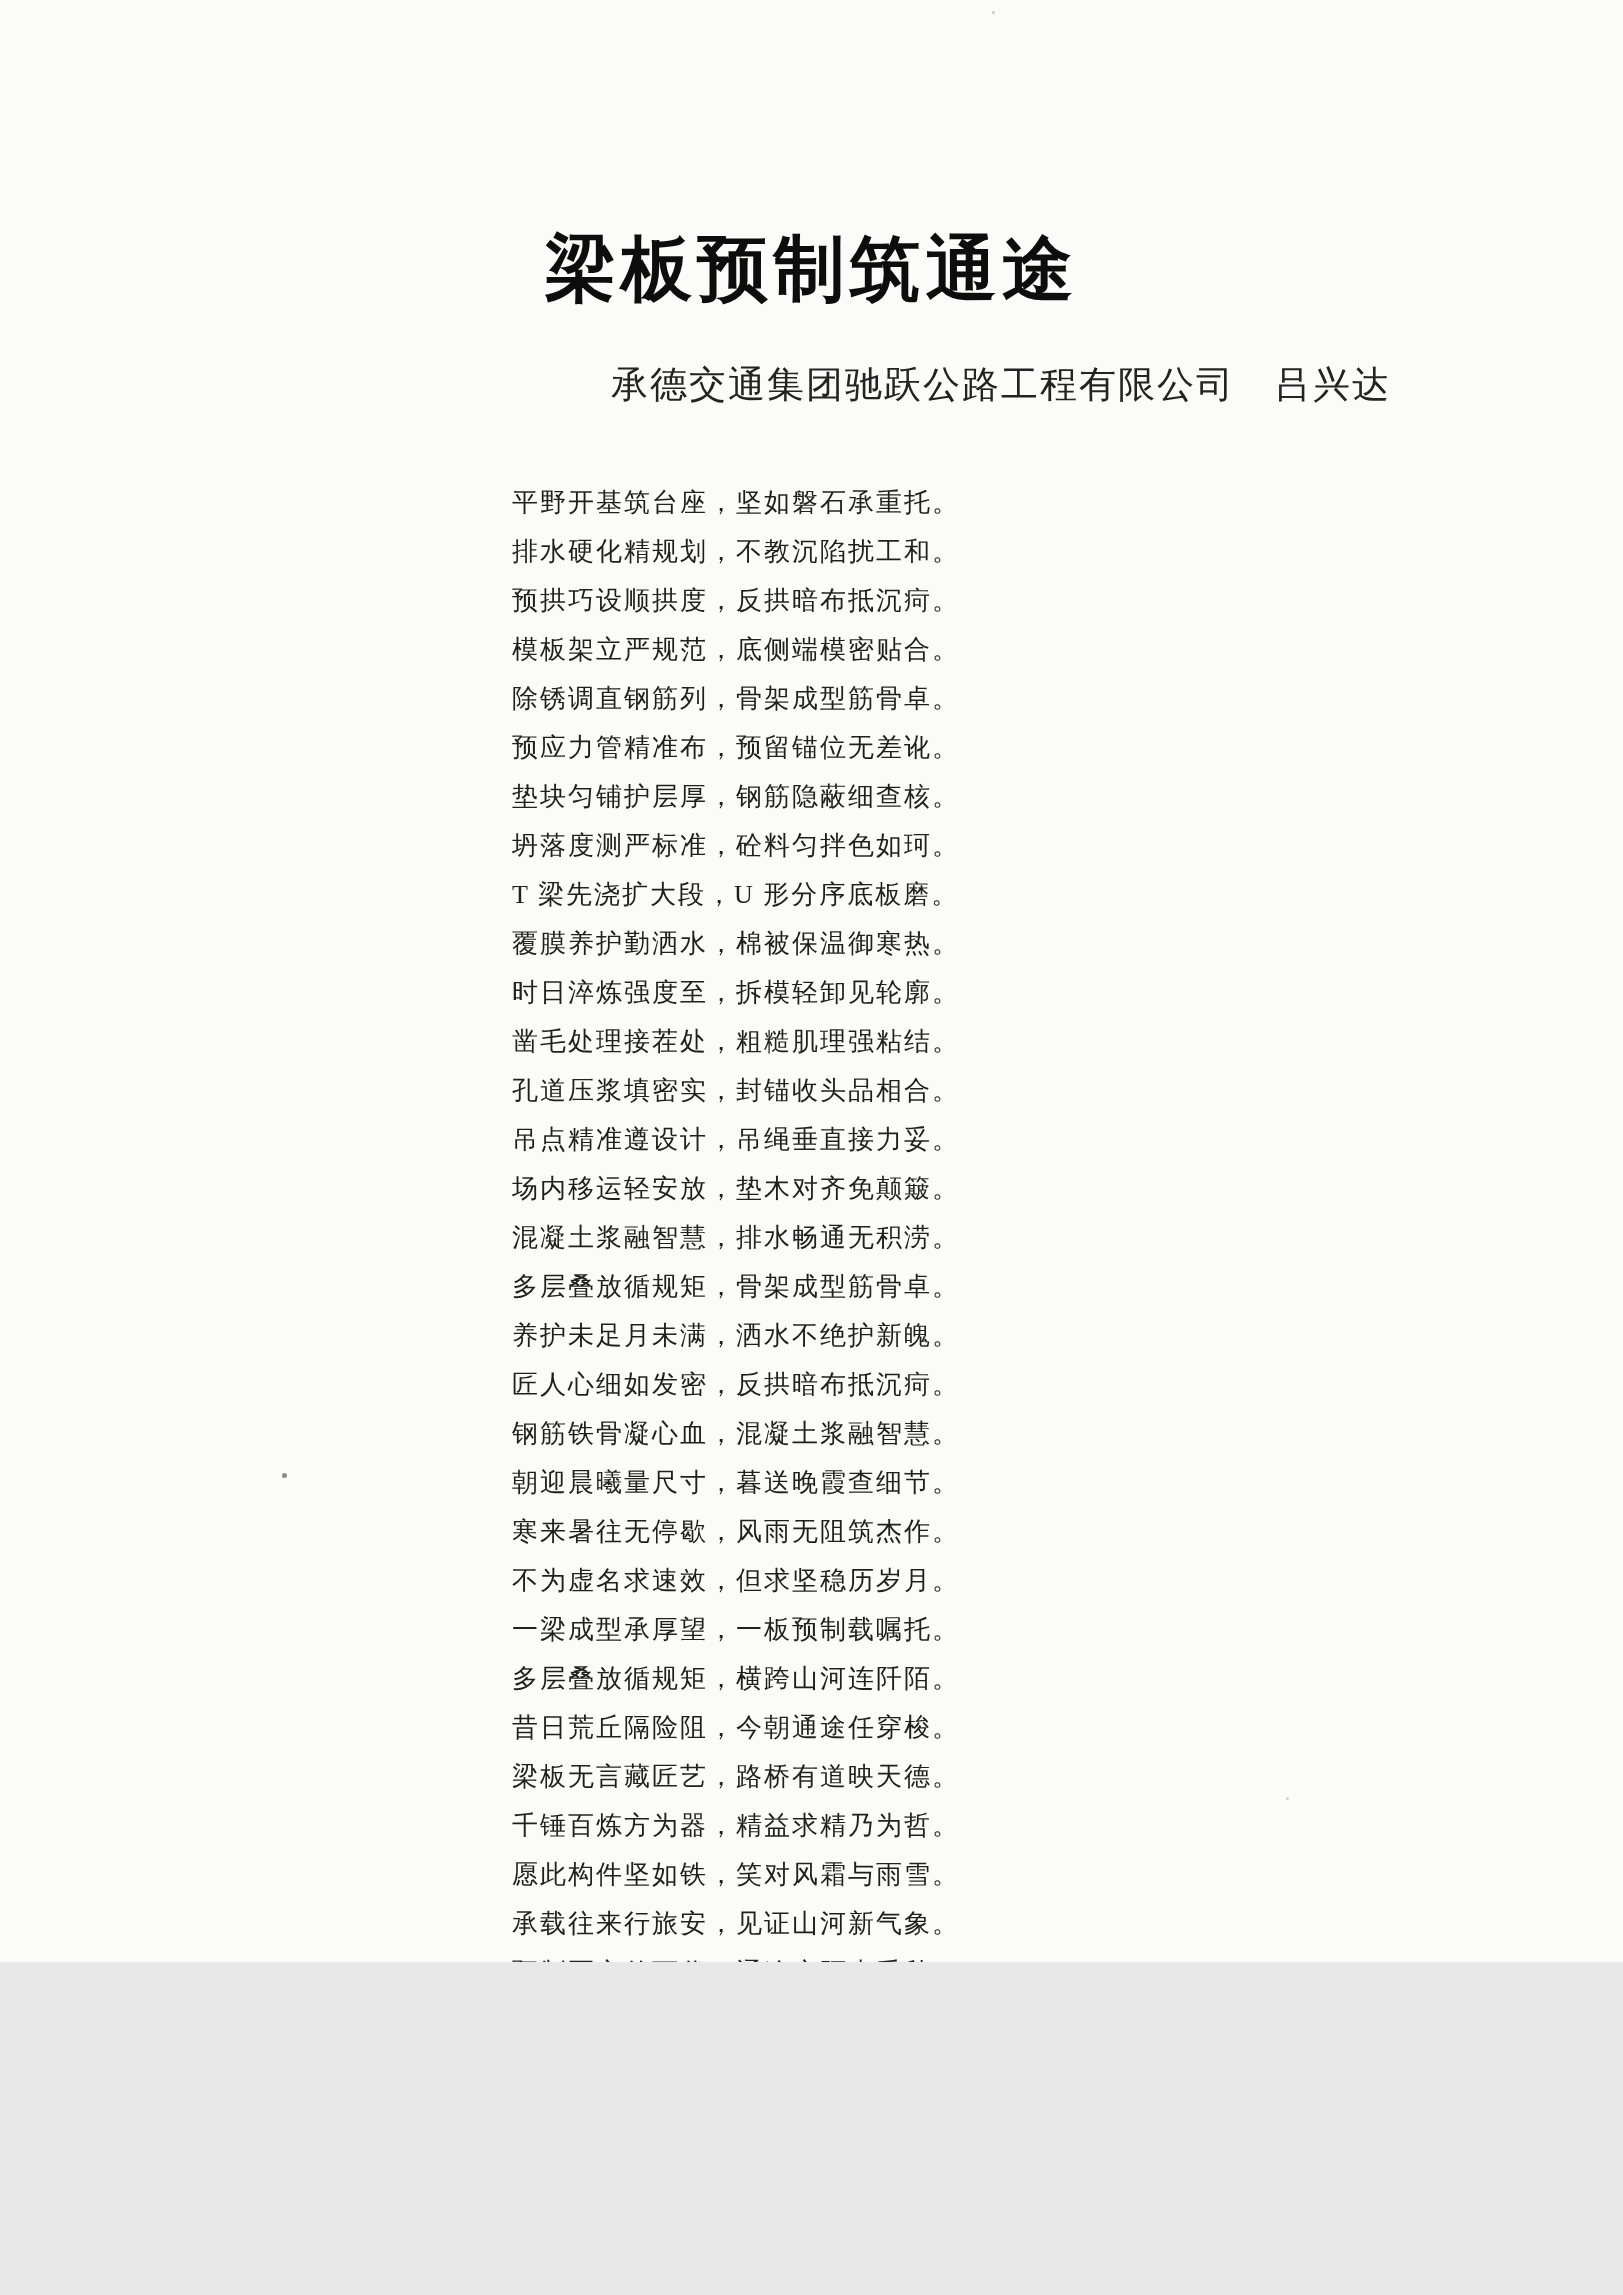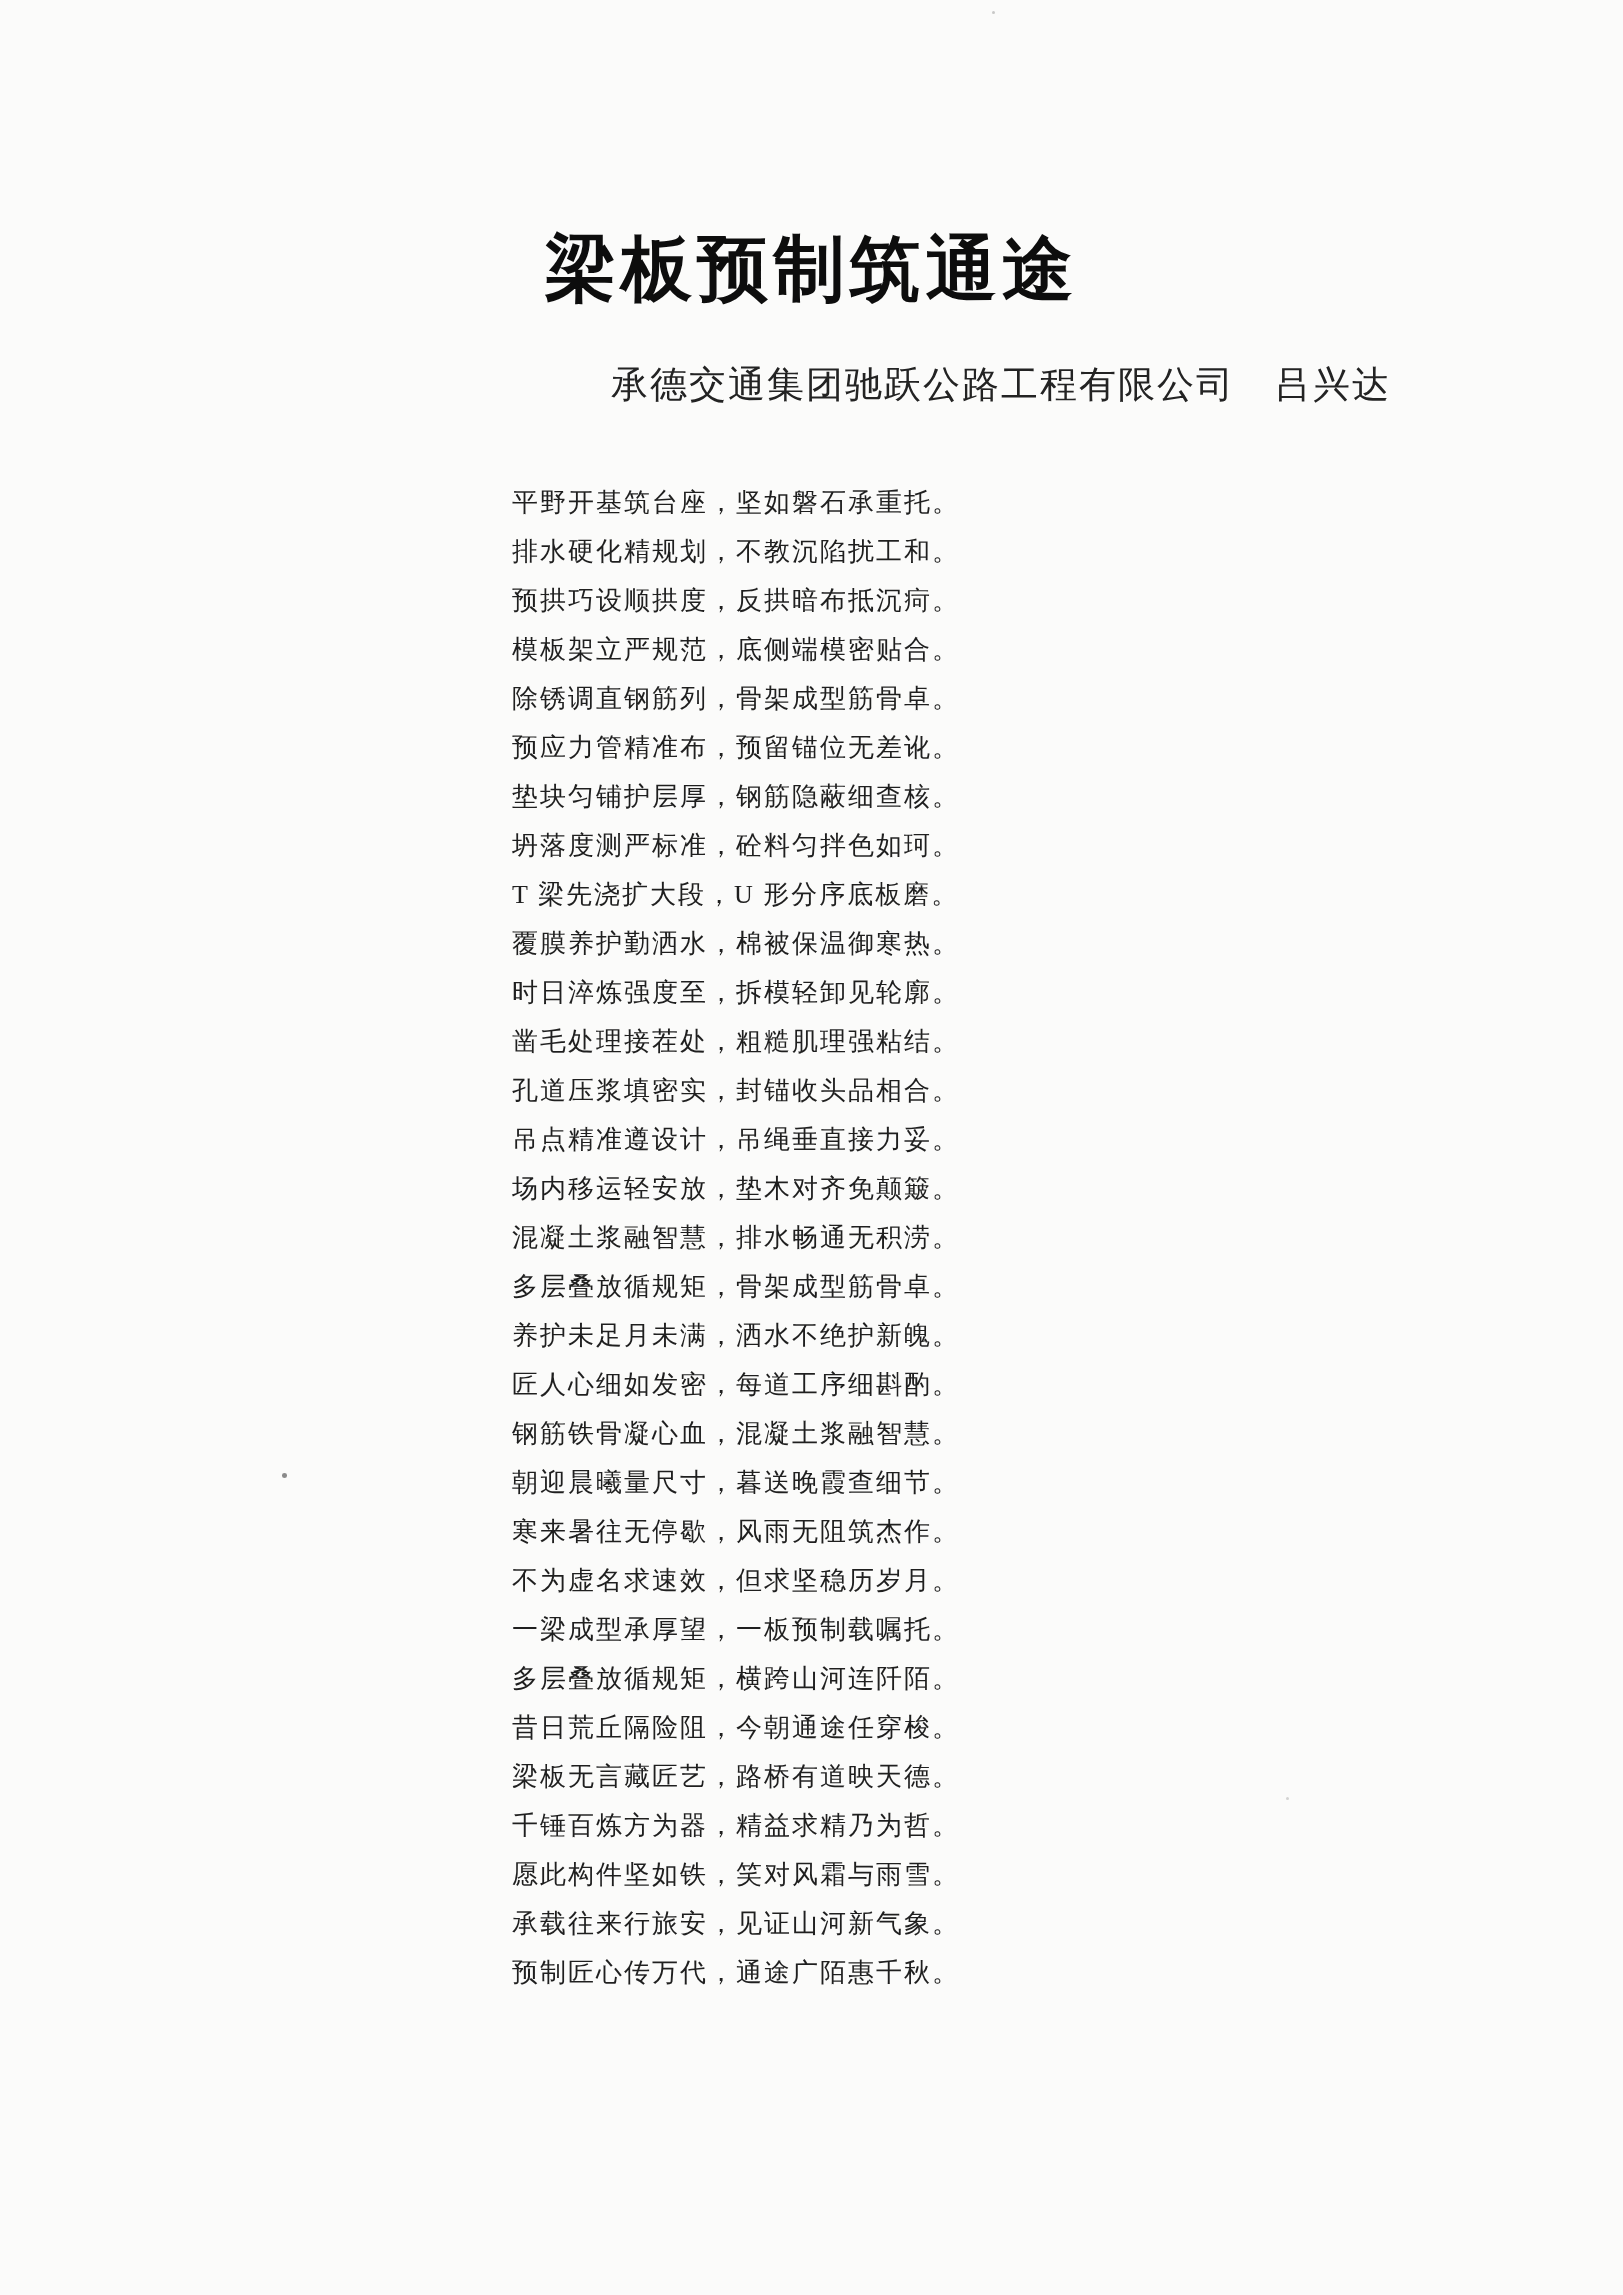--- a/index.html
+++ b/index.html
@@ -3,21 +3,21 @@
   <meta charset="utf-8">
   <style>
     html, body {
       margin: 0;
       padding: 0;
       background: #e8e8e8;
     }
     .page {
       position: relative;
       width: 1623px;
-      height: 2295px;
+      height: 1962px;
       margin: 0 auto;
       background: #fbfbfa;
       overflow: hidden;
       font-family: "Liberation Serif", "DejaVu Serif", serif;
       color: #1f1f1f;
     }
     .doc-title {
       position: absolute;
       top: 230px;
       left: 0;
@@ -83,21 +83,21 @@
       <div>T 梁先浇扩大段，U 形分序底板磨。</div>
       <div>覆膜养护勤洒水，棉被保温御寒热。</div>
       <div>时日淬炼强度至，拆模轻卸见轮廓。</div>
       <div>凿毛处理接茬处，粗糙肌理强粘结。</div>
       <div>孔道压浆填密实，封锚收头品相合。</div>
       <div>吊点精准遵设计，吊绳垂直接力妥。</div>
       <div>场内移运轻安放，垫木对齐免颠簸。</div>
       <div>混凝土浆融智慧，排水畅通无积涝。</div>
       <div>多层叠放循规矩，骨架成型筋骨卓。</div>
       <div>养护未足月未满，洒水不绝护新魄。</div>
-      <div>匠人心细如发密，每道工序细斟酌。</div>
+      <div>匠人心细如发密，反拱暗布抵沉疴。</div>
       <div>钢筋铁骨凝心血，混凝土浆融智慧。</div>
       <div>朝迎晨曦量尺寸，暮送晚霞查细节。</div>
       <div>寒来暑往无停歇，风雨无阻筑杰作。</div>
       <div>不为虚名求速效，但求坚稳历岁月。</div>
       <div>一梁成型承厚望，一板预制载嘱托。</div>
       <div>多层叠放循规矩，横跨山河连阡陌。</div>
       <div>昔日荒丘隔险阻，今朝通途任穿梭。</div>
       <div>梁板无言藏匠艺，路桥有道映天德。</div>
       <div>千锤百炼方为器，精益求精乃为哲。</div>
       <div>愿此构件坚如铁，笑对风霜与雨雪。</div>

